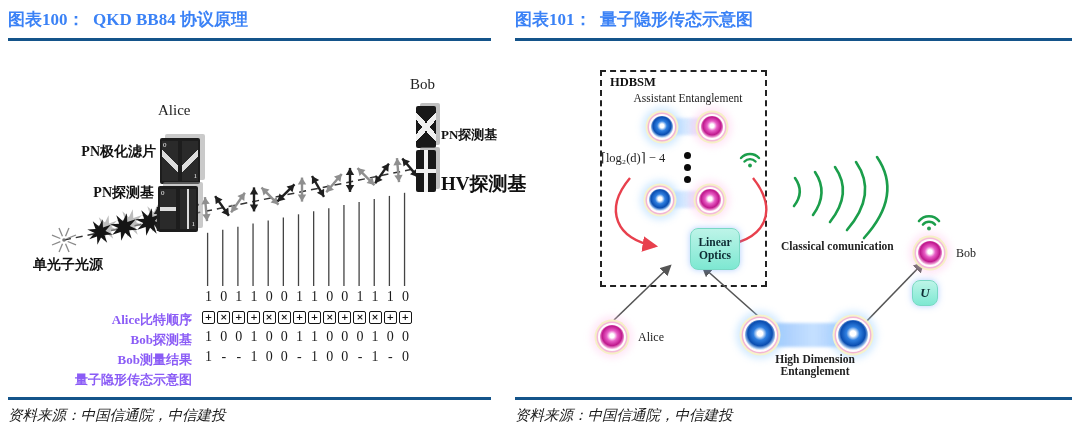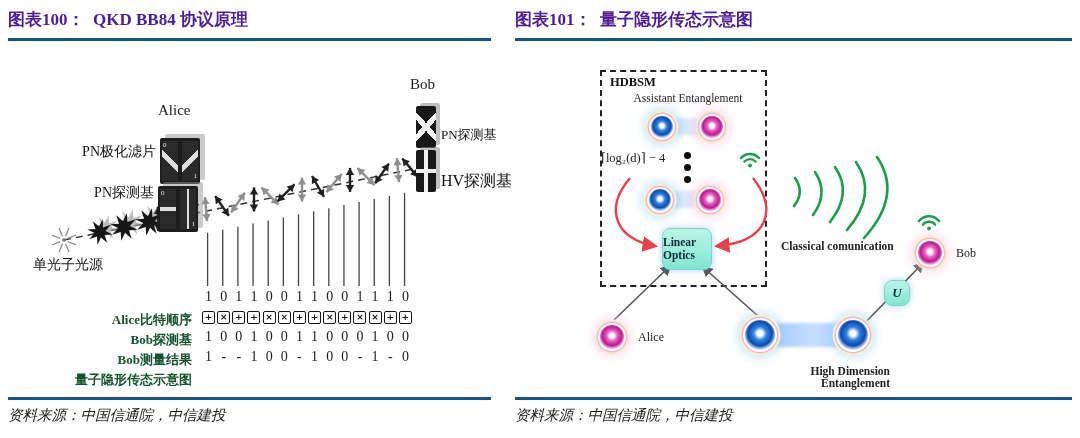--- a/index.html
+++ b/index.html
@@ -1,48 +1,48 @@
 <!DOCTYPE html>
 <html><head>
 <meta charset="utf-8">
 <style>
   html,body{margin:0;padding:0;background:#fff;}
   .page{position:relative;width:1080px;height:438px;background:#fff;overflow:hidden;
         font-family:"Liberation Serif","DejaVu Serif",serif;color:#111;}
   .panel{position:absolute;top:0;height:438px;}
   #panel-left{left:8px;width:483px;}
   #panel-right{left:515px;width:557px;}
-  .fig-title{position:absolute;top:8px;left:0;font-size:17px;font-weight:bold;white-space:pre;color:#4c1d95;}
+  .fig-title{position:absolute;top:8px;left:0;font-size:17px;font-weight:bold;white-space:pre;color:#3b82f6;}
   .title-rule{position:absolute;top:38px;left:0;right:0;height:3px;background:#14548a;}
   .src-rule{position:absolute;top:397px;left:0;right:0;height:2.5px;background:#14548a;}
   .fig-source{position:absolute;top:406px;left:0;font-size:14.5px;font-style:italic;color:#1a1a1a;white-space:pre;}
   .figure{position:absolute;top:50px;left:0;right:0;height:340px;}
   .lab{position:absolute;white-space:nowrap;color:#111;}
-  .cjk{font-weight:normal;font-size:14px;}
+  .cjk{font-weight:bold;font-size:14px;}
   .name{font-size:15px;color:#222;}
   svg.layer{position:absolute;left:0;top:0;pointer-events:none;}
 
   
   .filter{position:absolute;width:40px;height:46px;background:#1d1d1d;border-radius:2px;
           box-shadow:5px -4px 0 rgba(150,150,150,.5);display:flex;}
   .filter .cell{flex:1;margin:3px 2px;background:#2a2a2a;position:relative;}
   .cell.diag1{background:linear-gradient(45deg,transparent 43%,#ddd 43% 57%,transparent 57%),#2a2a2a;}
   .cell.diag2{background:linear-gradient(-45deg,transparent 43%,#ddd 43% 57%,transparent 57%),#2a2a2a;}
   .cell.hline{background:linear-gradient(0deg,transparent 44%,#ddd 44% 56%,transparent 56%),#2a2a2a;}
   .cell.vline{background:linear-gradient(90deg,transparent 44%,#ddd 44% 56%,transparent 56%),#2a2a2a;}
   .fd{position:absolute;color:#eee;font-size:7px;line-height:7px;top:1px;left:1px;}
   .fd.one{top:auto;left:auto;bottom:1px;right:1px;}
   .det{position:absolute;width:20px;height:42px;border-radius:2px;box-shadow:4px -3px 0 rgba(140,140,140,.55);}
   .det.x{background:linear-gradient(48deg,transparent 44%,#f0f0f0 44% 56%,transparent 56%),
                linear-gradient(-48deg,transparent 44%,#f0f0f0 44% 56%,transparent 56%),#181818;}
   .det.plus{background:linear-gradient(90deg,transparent 42%,#f0f0f0 42% 58%,transparent 58%),
                   linear-gradient(0deg,transparent 46%,#f0f0f0 46% 54%,transparent 54%),#181818;}
   #qkd-rows{position:absolute;left:0;top:237px;width:100%;}
   .bit-row{display:flex;align-items:center;height:20px;}
-  .row-label{width:184px;text-align:right;padding-right:9px;font-weight:bold;font-size:13px;color:#14532d;margin-top:46px;}
+  .row-label{width:184px;text-align:right;padding-right:9px;font-weight:bold;font-size:13px;color:#8b5cf6;margin-top:46px;}
   .row-seq{display:flex;}
   .bit-cell{width:15.15px;text-align:center;font-size:14px;color:#1a1a1a;display:flex;justify-content:center;align-items:center;}
   .basis-box{width:11px;height:11px;border:1.8px solid #151515;border-radius:2px;display:inline-flex;
              align-items:center;justify-content:center;font-size:9px;font-weight:bold;color:#151515;
              font-family:"DejaVu Sans",sans-serif;line-height:1;}
 
   
   .dashed-box{position:absolute;left:85px;top:20px;width:163px;height:213px;border:2px dashed #222;background:rgba(255,255,255,.0);}
   .hdbsm{position:absolute;left:95px;top:25px;font-weight:bold;font-size:12.5px;}
   .assist{position:absolute;left:105px;top:42px;width:136px;text-align:center;font-size:11.5px;color:#222;}
@@ -56,26 +56,26 @@
   .orb.blue{background:radial-gradient(circle at 50% 45%,#ffffff 0 12%,#2f7fe0 30%,#0a4db0 55%,#cfe8ff 72%,rgba(190,225,255,.25) 100%);
             box-shadow:0 0 0 2px rgba(255,255,255,.95),0 0 0 3.5px rgba(242,170,215,.85),0 0 0 5.5px rgba(248,242,200,.95),0 0 7px 9px rgba(160,210,255,.45);}
   .orb.pink{background:radial-gradient(circle at 50% 45%,#ffffff 0 12%,#e85ec6 30%,#bf188d 55%,#ffd9f2 75%,rgba(255,215,245,.2) 100%);
             box-shadow:0 0 0 2px rgba(255,255,255,.95),0 0 0 3.5px rgba(244,178,220,.9),0 0 0 5.5px rgba(246,240,195,.95),0 0 7px 9px rgba(255,195,235,.4);}
   .epair.wide{width:140px;height:44px;}
   .epair.wide .band{left:24px;right:24px;top:10px;height:24px;border-radius:12px;
         background:linear-gradient(90deg,rgba(90,160,250,.6),rgba(190,220,255,.9),rgba(90,160,250,.6));}
   .epair.wide .orb{width:30px;height:30px;}
   .teal-box{position:absolute;border-radius:8px;background:linear-gradient(180deg,#bdf4e8,#7ee8d2);
             border:1px solid #79d8c4;box-shadow:0 0 6px rgba(100,160,255,.5);
-            display:flex;align-items:center;justify-content:center;text-align:left;
-            font-weight:bold;color:#0d2b33;}
+            display:flex;align-items:center;justify-content:center;text-align:center;
+            font-weight:bold;color:#0d2b33;margin-left:28px;}
   #linear-optics{left:147px;top:178px;width:48px;height:40px;font-size:11.5px;line-height:1.15;}
   #u-gate{left:369px;top:230px;width:24px;height:24px;font-size:13px;font-style:italic;}
   .small-label{font-size:12px;color:#222;}
-  .hde-label{position:absolute;left:225px;top:315px;width:150px;text-align:right;font-size:11.5px;font-weight:bold;color:#222;}
+  .hde-label{position:absolute;left:225px;top:303px;width:150px;text-align:center;font-size:11.5px;font-weight:bold;color:#222;}
   .classical{position:absolute;left:266px;top:190px;width:135px;font-size:11.5px;color:#222;font-weight:bold;}
 </style>
 </head>
 <body>
 
 <div class="page">
 
   <div class="panel" id="panel-left">
     <div class="fig-title">图表100：  QKD BB84 协议原理</div>
     <div class="title-rule"></div>
@@ -206,21 +206,21 @@
           <line x1="381.4" y1="145.9" x2="381.4" y2="236" stroke="#444" stroke-width="1.3"></line>
           <line x1="396.55" y1="142.8" x2="396.55" y2="236" stroke="#444" stroke-width="1.3"></line>
         </svg>
 
       <span class="lab name" style="left:150px;top:52px;">Alice</span>
       <span class="lab name" style="left:402px;top:26px;">Bob</span>
       <span class="lab cjk" style="left:40px;top:93px;width:108px;text-align:right;">PN极化滤片</span>
       <span class="lab cjk" style="left:38px;top:134px;width:108px;text-align:right;">PN探测基</span>
       <span class="lab cjk" style="left:25px;top:206px;">单光子光源</span>
       <span class="lab cjk" style="left:433px;top:76px;font-size:13px;">PN探测基</span>
-      <span class="lab cjk" style="left:433px;top:121px;font-size:16px;">HV探测基</span>
+      <span class="lab cjk" style="left:433px;top:121px;font-size:19px;">HV探测基</span>
 
       <div class="filter" style="left:152px;top:88px;">
         <div class="cell diag1">
           <span class="fd">0</span>
         </div>
         <div class="cell diag2">
           <span class="fd one">1</span>
         </div>
       </div>
       <div class="filter" style="left:150px;top:136px;">

